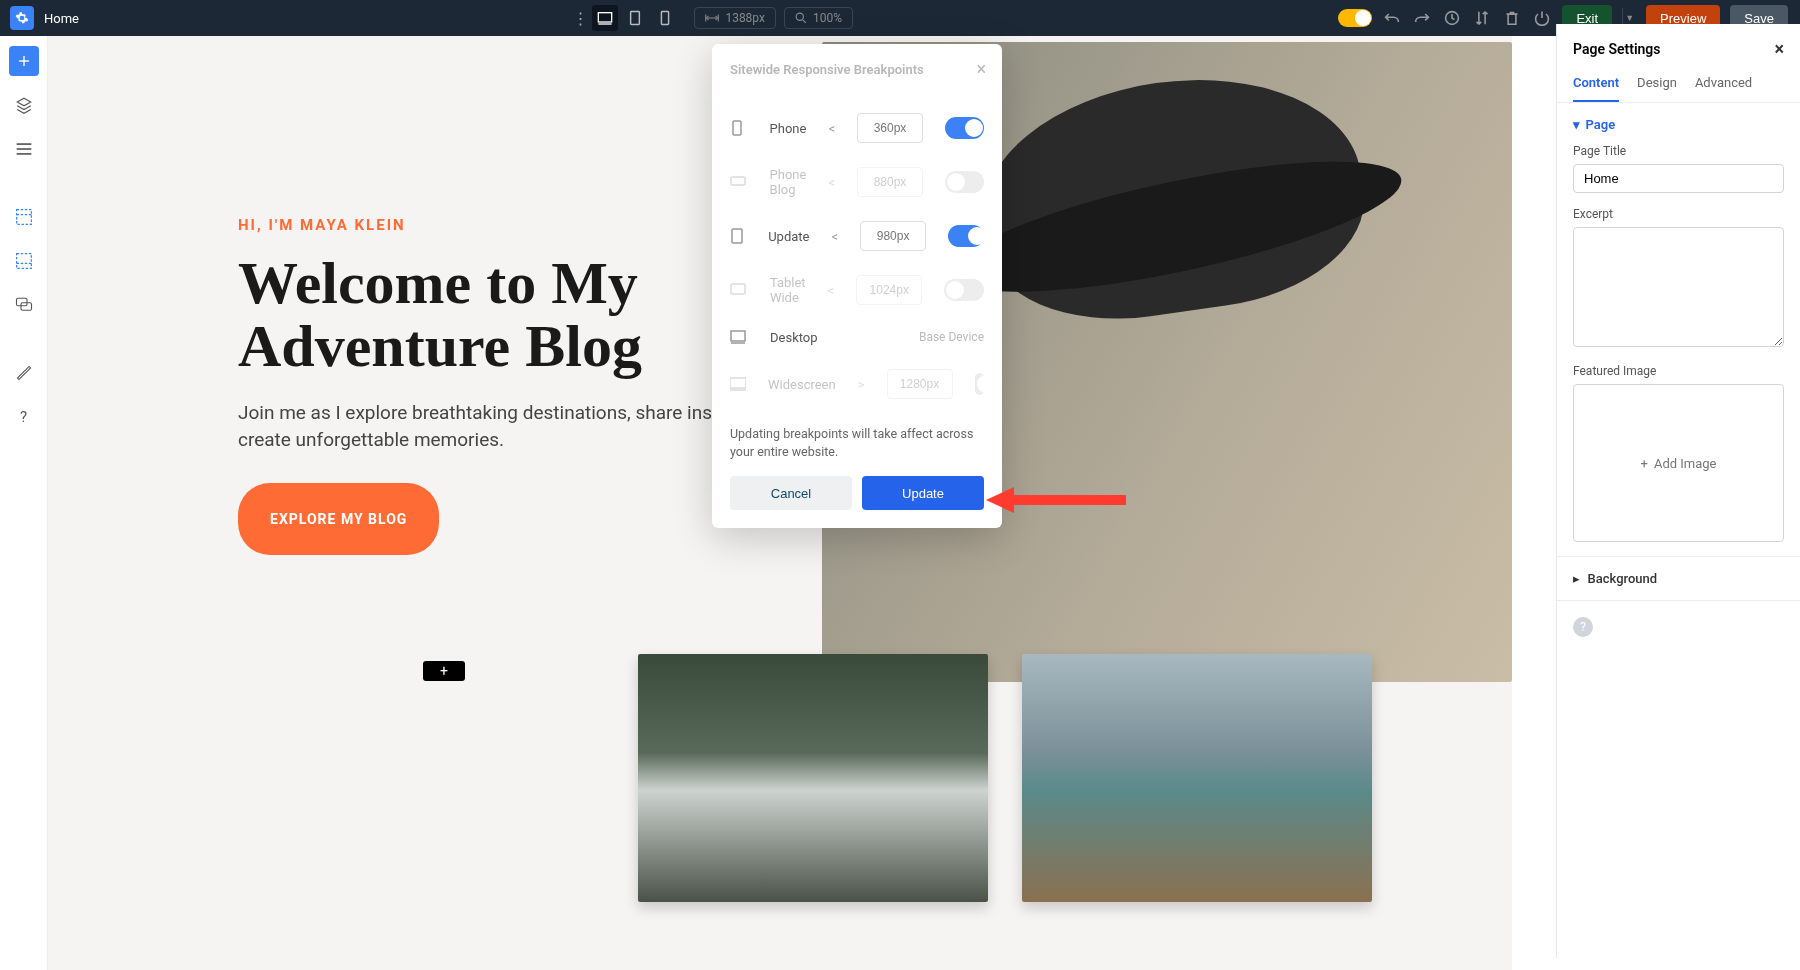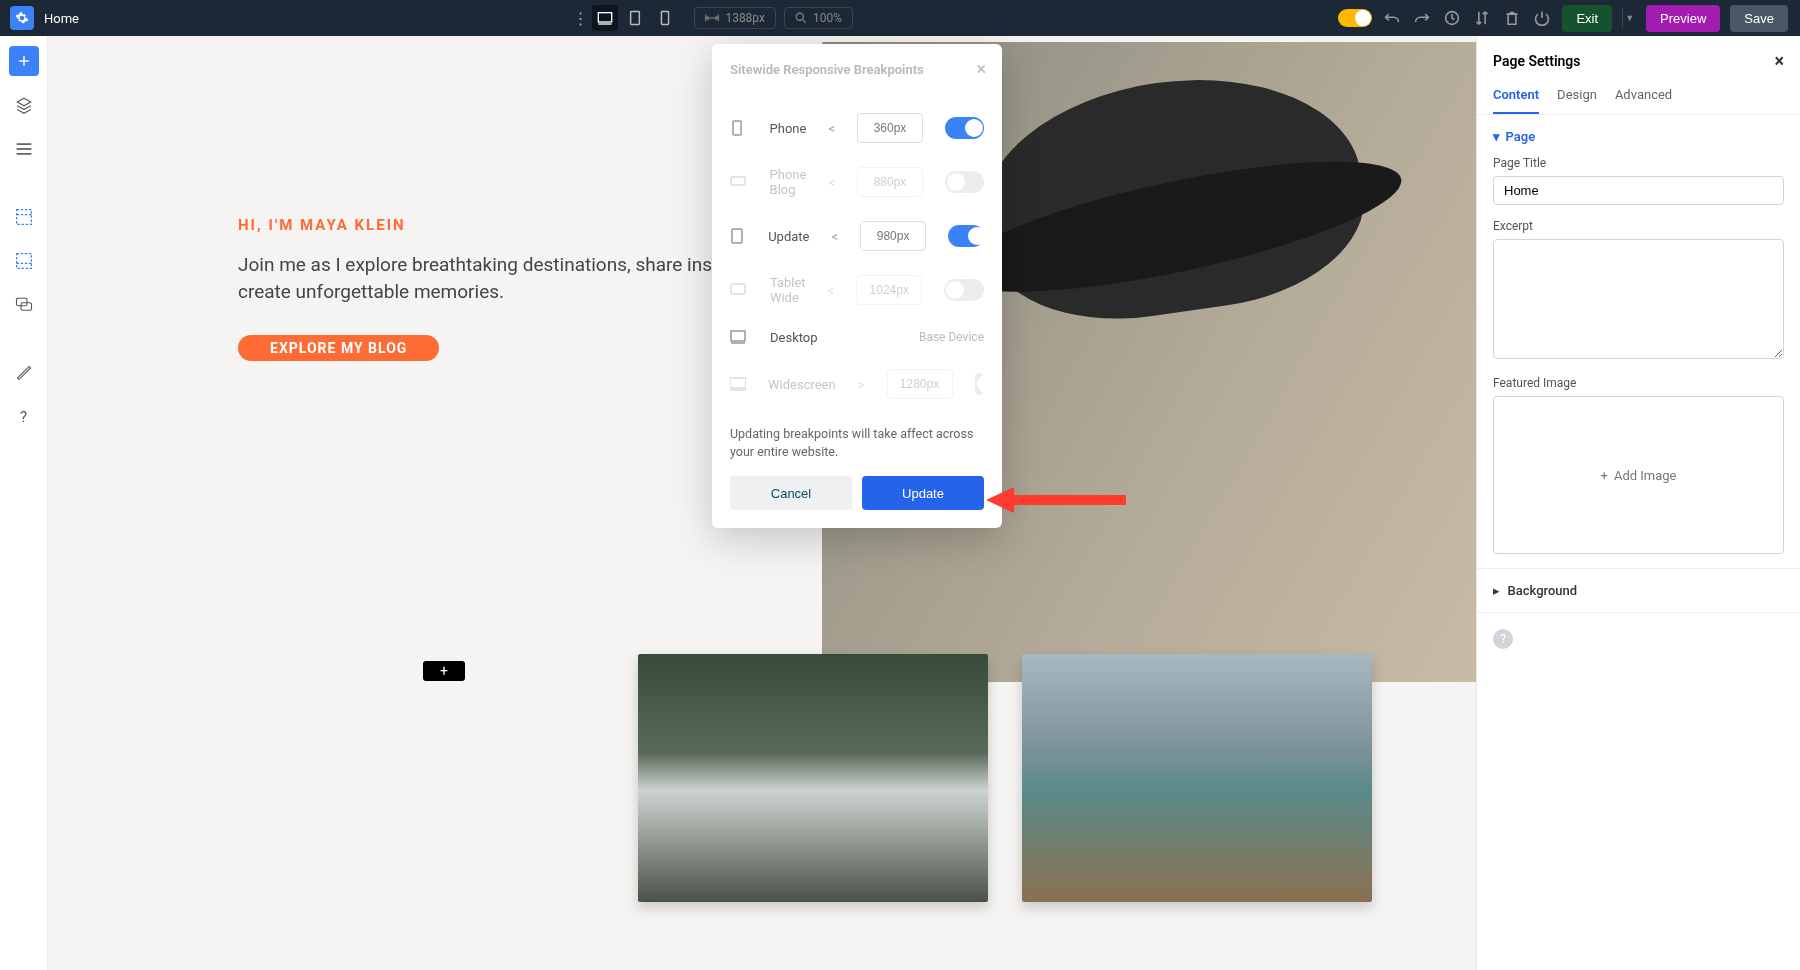--- a/index.html
+++ b/index.html
@@ -12,41 +12,41 @@
 .topbar-center { margin-left:auto; display:flex; align-items:center; gap:8px; }
 .device-grp { display:flex; align-items:center; gap:4px; padding:0 8px; }
 .device-grp .dots{color:#aaa; font-size:16px;}
 .device-btn { width:26px; height:26px; display:flex; align-items:center; justify-content:center; border-radius:3px; cursor:pointer; color:#bbb;}
 .device-btn.active { background:#0d1520; color:#fff;}
 .dim-box { display:flex; align-items:center; gap:6px; border:1px solid #3a4553; border-radius:4px; padding:3px 10px; color:#888; font-size:12px;}
 .topbar-right { margin-left:auto; display:flex; align-items:center; gap:10px; padding-right:12px;}
 .tb-icon { color:#999; cursor:pointer; width:20px; display:flex; justify-content:center;}
 .exit-btn, .preview-btn, .save-btn { border:none; font-size:13px; padding:6px 14px; border-radius:4px; cursor:pointer;}
 .exit-btn { background:#14532d; color:#fff; display:flex; align-items:center;}
-.preview-btn { background:#a21caf; color:#fff;}
+.preview-btn { background:#c2410c; color:#fff;}
 .save-btn { background:#4a5765; color:#fff;}
 .caret-split{ width:14px; border-left:1px solid #3a4553; height:20px; display:flex; align-items:center; justify-content:center; color:#888; font-size:9px;}
 
 
 .leftbar { position:absolute; top:36px; left:0; width:48px; height:calc(100% - 36px); background:#fff; border-right:1px solid #eee; display:flex; flex-direction:column; align-items:center; padding-top:10px; gap:14px;}
 .lb-btn { width:30px; height:30px; display:flex; align-items:center; justify-content:center; border-radius:4px; cursor:pointer; color:#333;}
 .lb-btn.add { background:#3b82f6; color:#fff;}
 .lb-btn.blue-outline { color:#3b82f6; }
 
 
 .canvas { position:absolute; top:36px; left:48px; right:288px; bottom:0; background:#f5f4f2; overflow:auto;}
 .hero { position:relative; height:640px; }
 .hero-bg-right { position:absolute; right:0; top:6px; width:690px; height:640px; background:linear-gradient(120deg,#8a8b7f 0%, #b3aa98 55%, #c9bda6 100%); border-radius:2px;}
 .hat { position:absolute; top:40px; right:150px; width:380px; height:230px; background:#2a2a2a; border-radius:50% 50% 40% 40%; transform:rotate(-8deg);}
 .hat::after{content:''; position:absolute; left:-40px; top:100px; width:460px; height:90px; background:#1a1a1a; border-radius:50%; transform:rotate(-4deg);}
 .hero-text { position:absolute; left:190px; top:180px; max-width:600px;}
 .eyebrow { color:#ff6b35; font-size:15px; font-weight:700; letter-spacing:2px; margin-bottom:18px;}
 .headline { font-size:60px; font-weight:700; line-height:1.05; color:#1a1a1a; margin-bottom:22px; font-family:Georgia, serif;}
 .subhead { font-size:19px; color:#444; line-height:1.4; margin-bottom:30px;}
-.cta { display:inline-block; background:#ff6b35; color:#fff; padding:5px 32px; border-radius:32px; font-weight:700; letter-spacing:1px; font-size:14px;}
+.cta { display:inline-block; background:#ff6b35; color:#fff; padding:28px 32px; border-radius:32px; font-weight:700; letter-spacing:1px; font-size:14px;}
 .plus-handle { position:absolute; left:375px; top:625px; width:42px; height:20px; background:#000; color:#fff; display:flex; align-items:center; justify-content:center; border-radius:3px; font-size:14px;}
 .gallery { position:absolute; top:618px; left:590px; display:flex; gap:34px;}
 .gal-img { width:350px; height:248px; background:#666; border-radius:2px; box-shadow:0 6px 14px rgba(0,0,0,0.18);}
 .gal-img.a { background:linear-gradient(180deg,#3a4a3a 0%,#5a6a5a 40%, #cdd4d0 55%, #4a5248 100%);}
 .gal-img.b { background:linear-gradient(180deg,#a8b8c0 0%,#7a9098 40%, #5a8a8a 55%, #8a7050 100%);}
 
 
 .dialog { position:absolute; top:44px; left:712px; width:290px; background:#fff; border-radius:6px; box-shadow:0 10px 40px rgba(0,0,0,0.2); padding:18px; font-size:13px;}
 .dlg-title { font-weight:600; color:#888; font-size:13px; opacity:0.6;}
 .dlg-close { position:absolute; top:14px; right:16px; color:#bbb; cursor:pointer; font-size:18px;}
@@ -66,21 +66,21 @@
 .dlg-btns { display:flex; gap:10px;}
 .dlg-btn { flex:1; height:34px; border:none; border-radius:4px; font-size:13px; cursor:pointer;}
 .dlg-btn.cancel { background:#eef0f2; color:#0c4a6e;}
 .dlg-btn.update { background:#2563eb; color:#fff;}
 
 
 .arrow { position:absolute; top:485px; left:986px; width:140px; height:30px;}
 .arrow svg { width:100%; height:100%;}
 
 
-.rightpanel { position:absolute; top:36px; right:0; width:324px; height:calc(100% - 36px); background:#fff; border-left:1px solid #e5e7eb; font-size:13px;}
+.rightpanel { position:absolute; top:24px; right:0; width:244px; height:calc(100% - 36px); background:#fff; border-left:1px solid #e5e7eb; font-size:13px;}
 .rp-header { display:flex; align-items:center; justify-content:space-between; padding:14px 16px 10px; font-weight:600; font-size:14px;}
 .rp-close { font-size:18px; color:#333; cursor:pointer;}
 .rp-tabs { display:flex; gap:18px; padding:0 16px; border-bottom:1px solid #eee;}
 .rp-tab { padding:6px 0 10px; color:#666; cursor:pointer; font-size:13px;}
 .rp-tab.active { color:#2563eb; font-weight:600; border-bottom:2px solid #2563eb;}
 .rp-section { padding:14px 16px;}
 .sec-head { display:flex; align-items:center; gap:6px; color:#2563eb; font-weight:600; cursor:pointer; margin-bottom:12px;}
 .form-label { color:#555; font-size:12px; margin-bottom:6px; display:block;}
 .text-input { width:100%; border:1px solid #d1d5db; border-radius:4px; padding:6px 10px; font-size:13px; margin-bottom:14px;}
 .textarea { width:100%; height:120px; border:1px solid #d1d5db; border-radius:4px; resize:vertical; margin-bottom:14px;}
@@ -233,20 +233,21 @@
     </div>
 </div>
 
 <div class="canvas">
   <div class="hero">
     <div class="hero-bg-right">
         <div class="hat"></div>
       </div>
     <div class="hero-text">
       <div class="eyebrow">HI, I'M MAYA KLEIN</div>
+      <div class="headline">Welcome to My Adventure Blog</div>
       <div class="subhead">Join me as I explore breathtaking destinations, share insider tips, and create unforgettable memories.</div>
       <div class="cta">EXPLORE MY BLOG</div>
     </div>
     <div class="plus-handle">+</div>
   </div>
   <div class="gallery">
     <div class="gal-img a"></div>
     <div class="gal-img b"></div>
   </div>
 </div>

